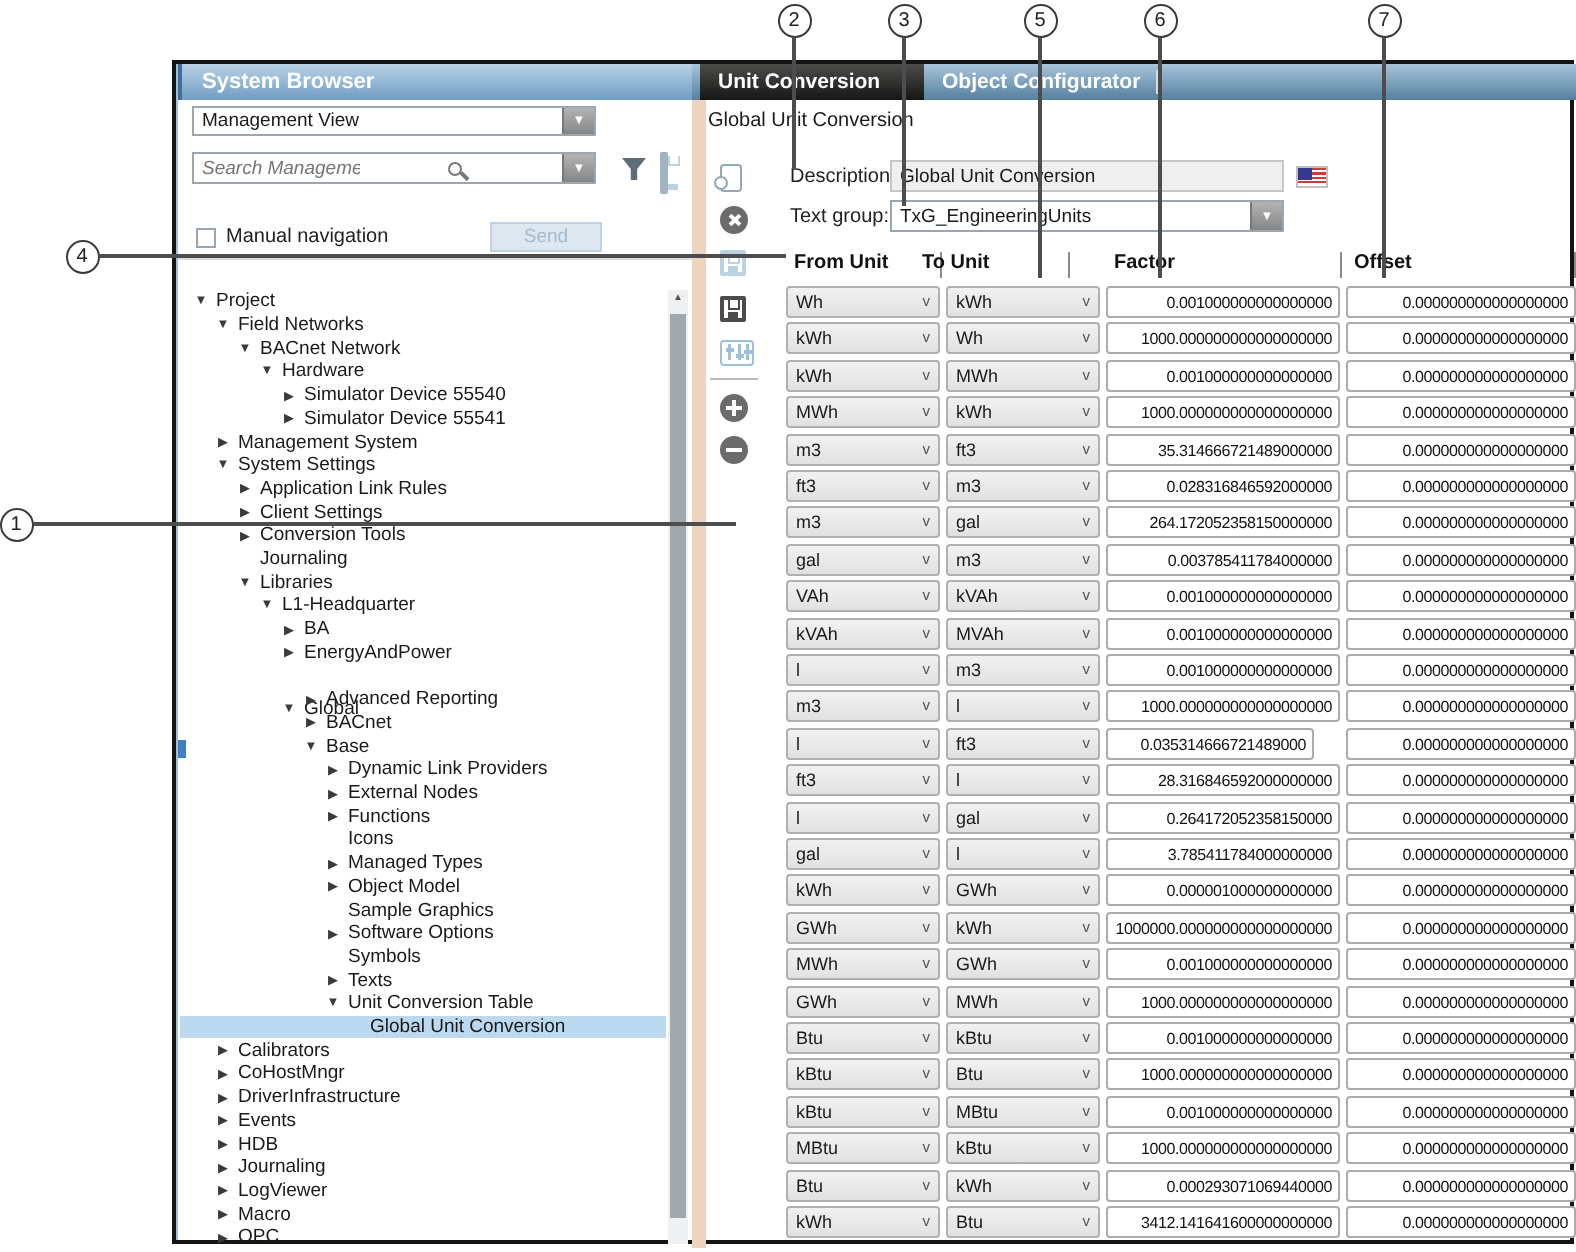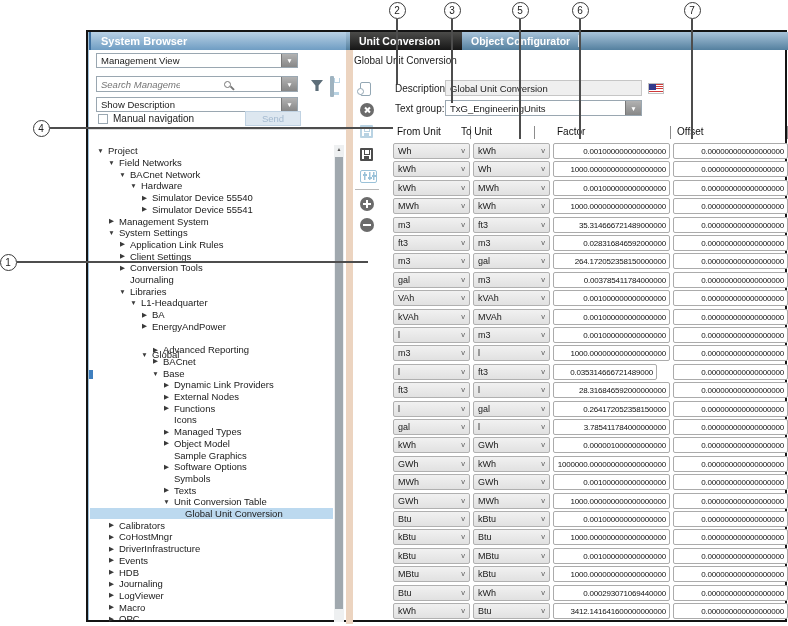--- a/index.html
+++ b/index.html
@@ -93,21 +93,21 @@
   #desc-field { position:absolute; left:357px; top:48px; width:197px; height:16px; background:#efefef;
                 border:1px solid #c6c6c6; font-size:9.5px; color:#1a1a1a; line-height:15px; padding-left:4px; }
   .usflag { position:absolute; left:560px; top:51px; width:16px; height:11px; border:1px solid #c0c0c0;
             background:repeating-linear-gradient(180deg,#cf3a3a 0 1.1px,#fff 1.1px 2.2px); }
   .usflag::before { content:""; position:absolute; top:0; left:0; width:7px; height:6px; background:#333a8c; }
   #tg-combo { left:357px; top:68px; width:197px; height:16px; }
 
   
   #utable { position:absolute; left:305px; top:92px; width:396px; height:497px; }
   .hcell { position:absolute; top:2px; height:13px; border-right:1px solid #8c8c8c;
-           font-size:10px; font-weight:normal; color:#111; padding-left:4px; line-height:12px; }
+           font-size:10px; font-weight:bold; color:#111; padding-left:4px; line-height:12px; }
   .urow { position:absolute; left:0; width:100%; height:16px; }
   .usel { position:absolute; top:0; height:16px; background:linear-gradient(#f1f1f1,#e1e1e1);
           border:1px solid #b0b0b0; border-radius:2px; }
   .usel .ulab { position:absolute; left:4px; top:2px; font-size:9px; color:#1a1a1a; }
   .usel .chev { position:absolute; right:4px; top:2px; font-size:7.5px; color:#555; }
   .numf { position:absolute; top:0; height:16px; background:#fff; border:1px solid #ababab; border-radius:2px;
           font-size:8px; letter-spacing:-0.2px; color:#111; text-align:right; padding:3px 3px 0 0; }
 
   
   .callout-line { position:absolute; background:#4d4d4d; z-index:40; }
@@ -137,24 +137,20 @@
 
       <span id="sb-funnel">
         <svg width="14" height="13" viewBox="0 0 14 13">
             <path d="M1 1 L13 1 L8.6 6.5 L8.6 12 L5.4 12 L5.4 6.5 Z" fill="#5d6e79"></path>
           </svg>
       </span>
       <span id="sb-disk">
         <span class="floppy dis" style="border-color:#9fb3c0"></span>
       </span>
 
-      <div class="combo" id="sb-combo-show">
-        <span class="cval">Show Description</span>
-        <span class="ddbtn">▼</span>
-      </div>
 
       <div id="sb-checkbox"></div>
       <div id="sb-chk-label">Manual navigation</div>
       <div id="sb-send">Send</div>
       <div id="sb-sep"></div>
 
       <div id="tree">
           <div class="tree-row" style="top: 0px;">
             <span class="tw" style="margin-left: 6px;">▼</span>
             <span class="tl">Project</span>

